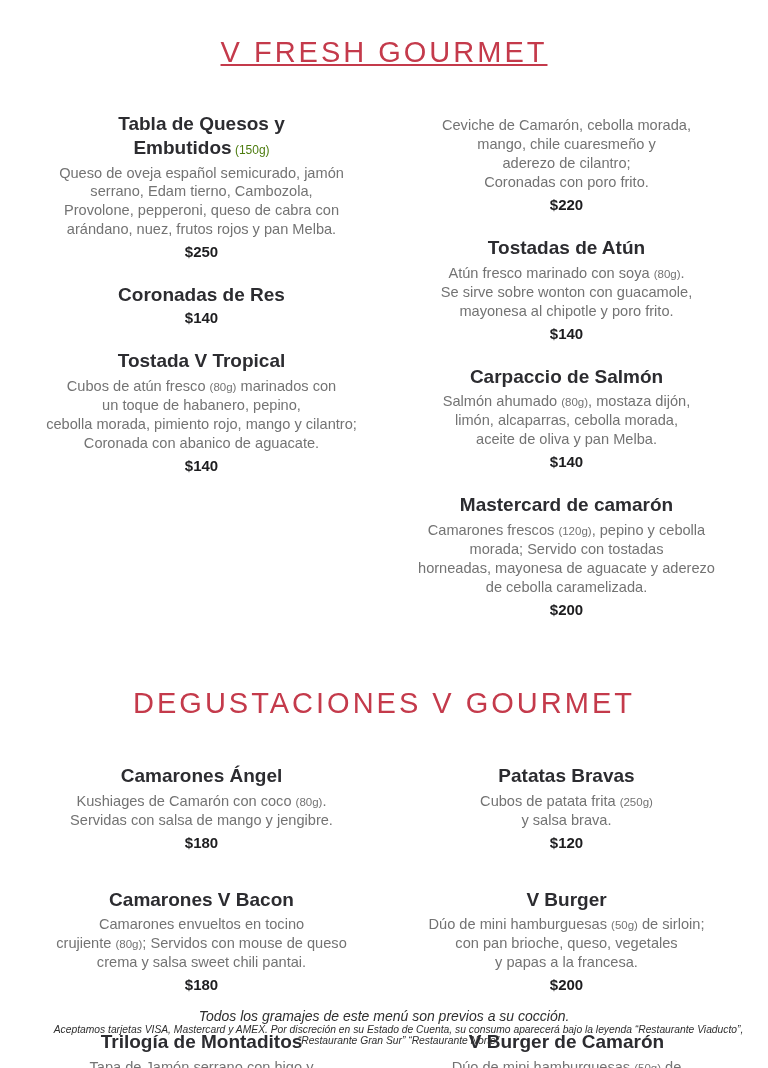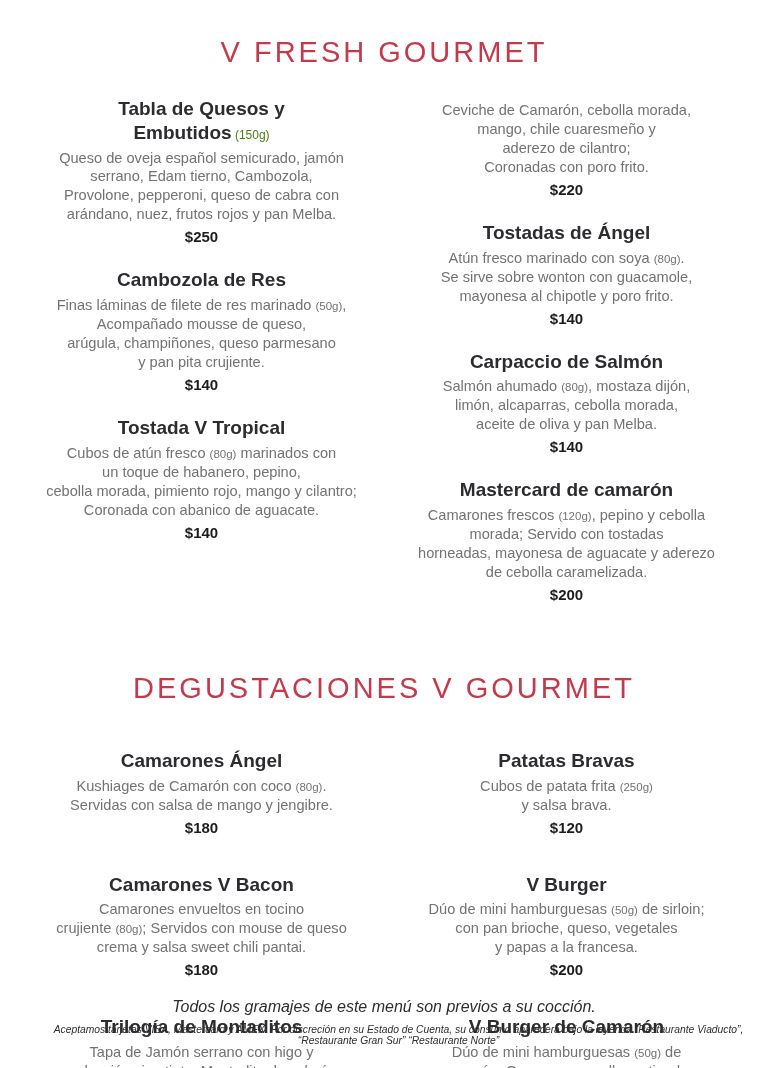--- a/index.html
+++ b/index.html
@@ -14,21 +14,21 @@
   .page { width: 100%; height: 100%; position: relative; }
 
   .section-title {
     text-align: center;
     font-size: 29px;
     font-weight: 400;
     letter-spacing: 3px;
     color: #c43a4b;
     margin: 0;
   }
-  .s0 .section-title { padding-top: 36px; margin-bottom: 28px; }
+  .s0 .section-title { padding-top: 36px; margin-bottom: 43px; text-decoration: underline; }
   .s1 .section-title { padding-top: 46px; margin-bottom: 44px; }
 
   .columns {
     display: grid;
     grid-template-columns: 1fr 1fr;
     column-gap: 18px;
     padding: 0 28px;
     align-items: start;
   }
   .col { display: block; }
@@ -64,21 +64,21 @@
   }
 
   .menu-footer {
     position: absolute;
     left: 0; right: 0;
     bottom: 22px;
     text-align: center;
     font-style: italic;
     color: #2e2e2e;
   }
-  .footer-line1 { font-size: 16px; margin-bottom: 8px; }
+  .footer-line1 { font-size: 14px; margin-bottom: 0; }
   .footer-line2 { font-size: 10.3px; margin-left: 29px; }
 </style>
 </head>
 <body>
 
 <div class="page">
   <main id="sections">
   <section class="menu-section s0">
     <h1 class="section-title" style="color: rgb(196, 58, 75);">V FRESH GOURMET</h1>
     <div class="columns">
@@ -87,25 +87,21 @@
     <h2 class="item-name"><span class="name-text">Tabla de Quesos y
 Embutidos</span><span class="name-note"> (150g)</span></h2>
     <p class="item-desc">Queso de oveja español semicurado, jamón
 serrano, Edam tierno, Cambozola,
 Provolone, pepperoni, queso de cabra con
 arándano, nuez, frutos rojos y pan Melba.</p>
     <div class="item-price">$250</div>
   </article>
 
   <article class="menu-item">
-    <h2 class="item-name"><span class="name-text">Cambozola de Res</span></h2>
-    <p class="item-desc">Finas láminas de filete de res marinado <span class="gram">(50g)</span>,
-Acompañado mousse de queso,
-arúgula, champiñones, queso parmesano
-y pan pita crujiente.</p>
+    <h2 class="item-name"><span class="name-text">Coronadas de Res</span></h2>
     <div class="item-price">$140</div>
   </article>
 
   <article class="menu-item">
     <h2 class="item-name"><span class="name-text">Tostada V Tropical</span></h2>
     <p class="item-desc">Cubos de atún fresco <span class="gram">(80g)</span> marinados con
 un toque de habanero, pepino,
 cebolla morada, pimiento rojo, mango y cilantro;
 Coronada con abanico de aguacate.</p>
     <div class="item-price">$140</div>
@@ -114,21 +110,21 @@
           <div class="col">
   <article class="menu-item">
     <p class="item-desc">Ceviche de Camarón, cebolla morada,
 mango, chile cuaresmeño y
 aderezo de cilantro;
 Coronadas con poro frito.</p>
     <div class="item-price">$220</div>
   </article>
 
   <article class="menu-item">
-    <h2 class="item-name"><span class="name-text">Tostadas de Ángel</span></h2>
+    <h2 class="item-name"><span class="name-text">Tostadas de Atún</span></h2>
     <p class="item-desc">Atún fresco marinado con soya <span class="gram">(80g)</span>.
 Se sirve sobre wonton con guacamole,
 mayonesa al chipotle y poro frito.</p>
     <div class="item-price">$140</div>
   </article>
 
   <article class="menu-item">
     <h2 class="item-name"><span class="name-text">Carpaccio de Salmón</span></h2>
     <p class="item-desc">Salmón ahumado <span class="gram">(80g)</span>, mostaza dijón,
 limón, alcaparras, cebolla morada,

